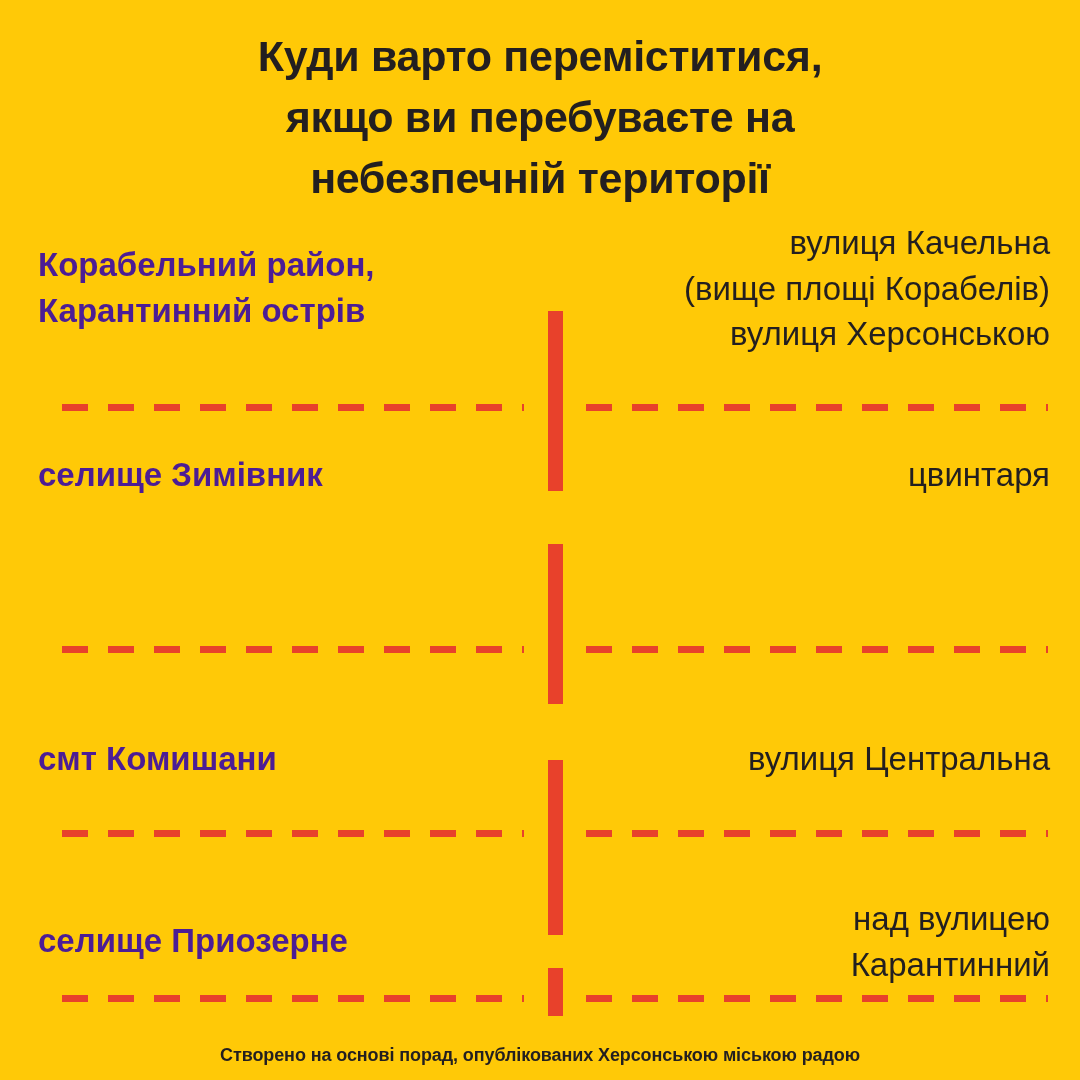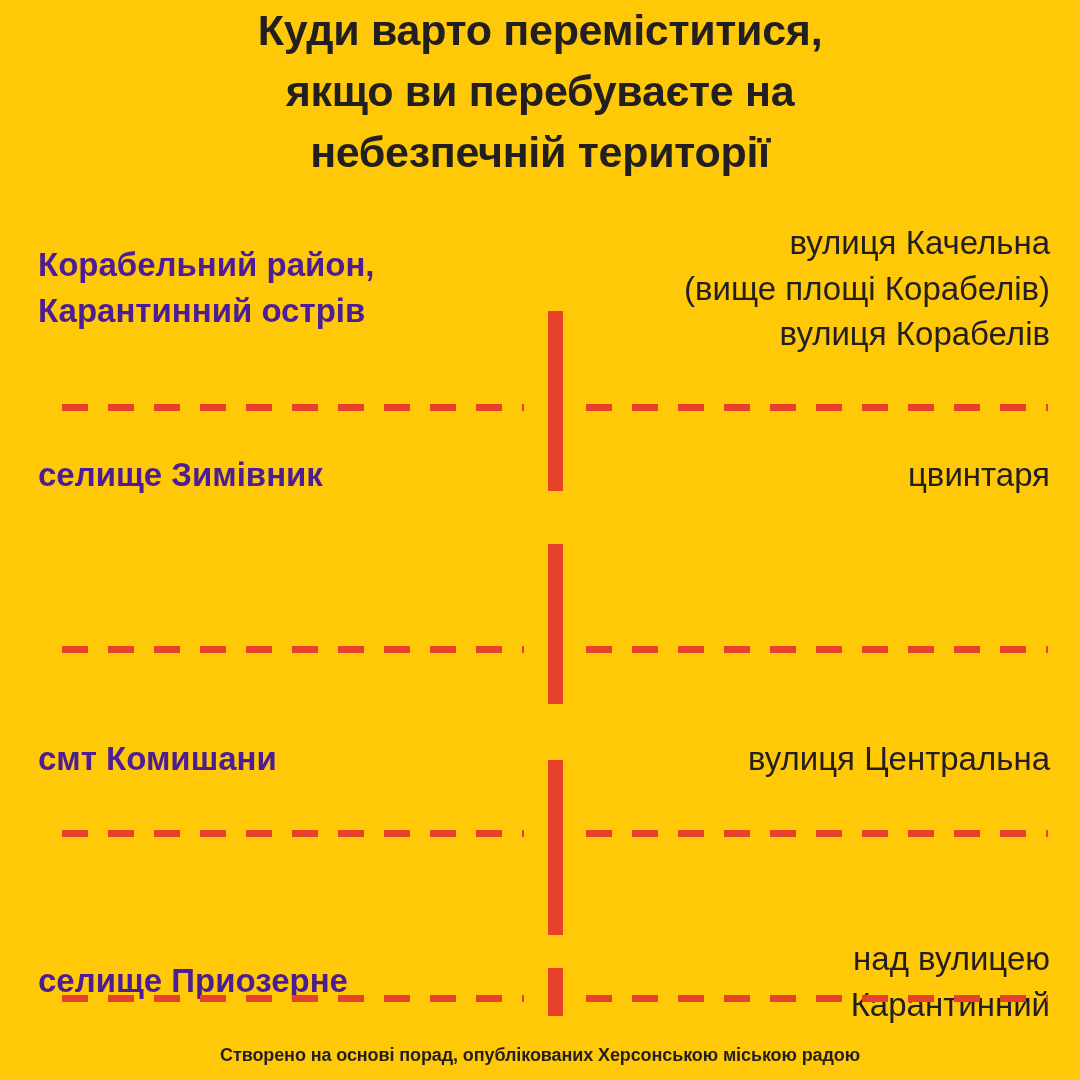--- a/index.html
+++ b/index.html
@@ -18,20 +18,21 @@
 
   .poster {
     position: relative;
     width: 1080px;
     height: 1080px;
     box-sizing: border-box;
   }
 
   
   .title {
+    padding-top: 26px;
     text-align: center;
     font-size: 43px;
     font-weight: bold;
     line-height: 1.42;
     letter-spacing: -0.3px;
     color: #231f20;
   }
   .title .line {
     display: block;
   }
@@ -147,21 +148,21 @@
     <div class="vbar vbar-4"></div>
 
     <div class="row" style="top: 12px;">
       <div class="cell-left">
         <span class="sub">Корабельний район,</span>
         <span class="sub">Карантинний острів</span>
       </div>
       <div class="cell-right">
         <span class="sub">вулиця Качельна</span>
         <span class="sub">(вище площі Корабелів)</span>
-        <span class="sub">вулиця Корабелів</span>
+        <span class="sub">вулиця Херсонською</span>
       </div>
     </div>
 
     <div class="dash-row" style="top: 196px;">
       <div class="dash-seg dash-left"></div>
       <div class="dash-seg dash-right"></div>
     </div>
 
     <div class="row" style="top: 244px;">
       <div class="cell-left">
@@ -184,21 +185,21 @@
       <div class="cell-right">
         <span class="sub">вулиця Центральна</span>
       </div>
     </div>
 
     <div class="dash-row" style="top: 622px;">
       <div class="dash-seg dash-left"></div>
       <div class="dash-seg dash-right"></div>
     </div>
 
-    <div class="row" style="top: 728px;">
+    <div class="row" style="top: 688px;">
       <div class="cell-left">
         <span class="sub">селище Приозерне</span>
       </div>
       <div class="cell-right">
         <span class="sub">над вулицею</span>
         <span class="sub">Карантинний</span>
       </div>
     </div>
 
     <div class="dash-row" style="top: 787px;">

